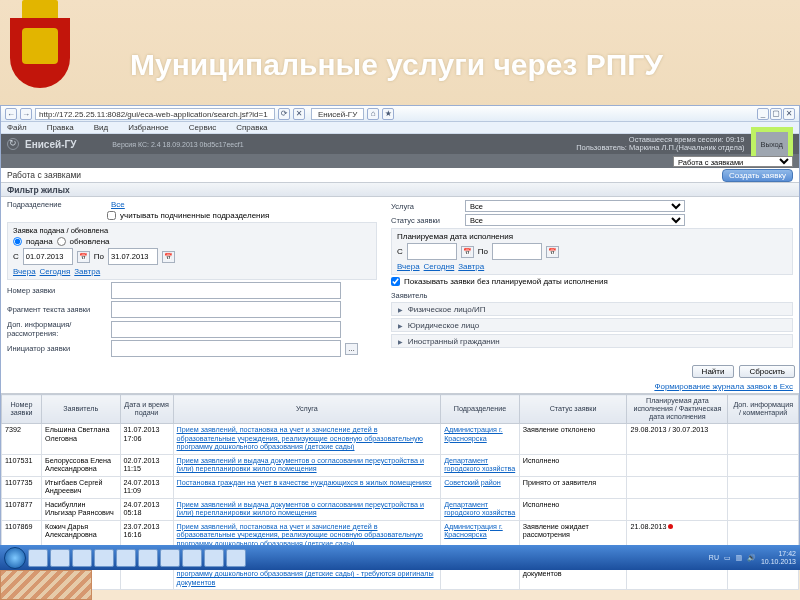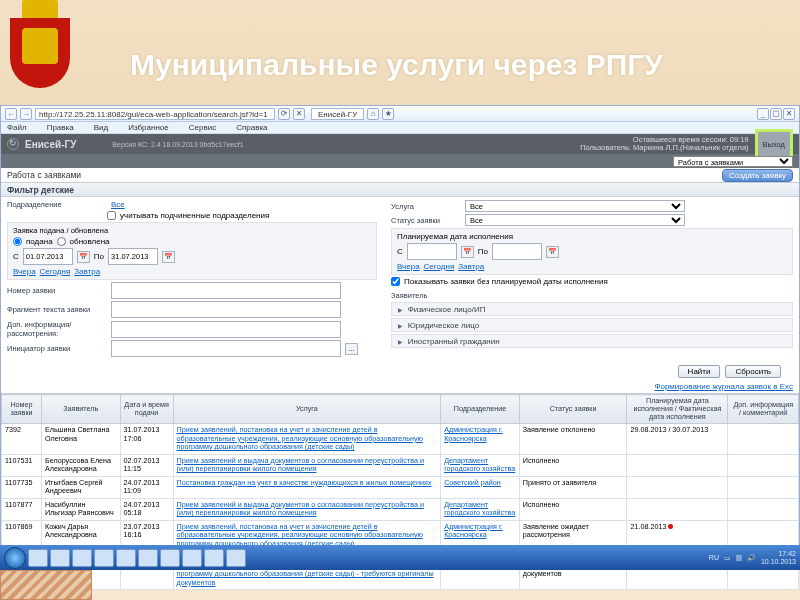--- a/index.html
+++ b/index.html
@@ -24,21 +24,21 @@
   .menu-bar { height:12px; background:#eaf2fb; display:flex; gap:20px; padding:0 6px; align-items:center; color:#333; border-bottom:1px solid #cfdbeb;}
 
   
   .app-hd { height:20px; background:#5a5f66; color:#d7dde4; display:flex; align-items:center; padding:0 6px; gap:6px; }
   .app-hd .refresh { width:12px; height:12px; border:1px solid #8c949e; border-radius:6px; position:relative;}
   .app-hd .refresh::after{content:"↻"; position:absolute; left:1px; top:-1px; font-size:9px; color:#c9d1da;}
   .app-name { font-weight:bold; font-size:10px;}
   .app-ver { font-size:7px; color:#b8c0c9; margin-left:30px;}
   .app-right { margin-left:auto; display:flex; align-items:center; gap:6px;}
   .user { font-size:7.5px; text-align:right; line-height:8px;}
-  .logout-btn { background:#9ea6b0; color:#2e3238; border:3px solid #bef264; padding:8px 5px; font-size:7.5px;}
+  .logout-btn { background:#9ea6b0; color:#2e3238; border:5px solid #bef264; padding:8px 5px; font-size:7.5px;}
   .mode-bar { height:14px; background:#6c727a; display:flex; justify-content:flex-end; padding:0 6px; align-items:center;}
   .mode-sel { background:#fff; border:1px solid #888; font-size:7.5px; height:11px; width:120px;}
 
   .context-bar { height:15px; background:#fff; border-bottom:1px solid #c7cdd5; display:flex; align-items:center; padding:0 6px; justify-content:space-between;}
   .context-bar .ctx { color:#333; font-size:8.5px;}
   .create-btn { background:linear-gradient(#8fb8e8,#5a8fd6); color:#fff; border:1px solid #4678b8; padding:1px 6px; font-size:8px; border-radius:4px;}
 
   
   .filter { background:#fff; border-bottom:1px solid #c7cdd5;}
   .filter-hd { height:14px; background:linear-gradient(#f2f5f8,#e1e7ef); border-bottom:1px solid #c7cdd5; padding:0 6px; line-height:14px; font-weight:bold; color:#3a4250; font-size:8.5px;}
@@ -53,21 +53,21 @@
   .radio { width:9px; height:9px;}
   .inp { height:17px; border:1px solid #a7b1bf; background:#fff; padding:0 2px; font-size:7.5px;}
   .inp.date { width:50px;}
   .inp.full { width:230px;}
   .cal { width:13px; height:12px; border:1px solid #a7b1bf; background:#f0f3f8; display:inline-flex; align-items:center; justify-content:center; font-size:7px;}
   .gray-box { background:#f2f4f7; border:1px solid #dde2e9; padding:3px 5px; display:flex; flex-direction:column; gap:2px;}
   .sel { height:12px; border:1px solid #a7b1bf; background:#fff; font-size:7.5px; width:220px;}
   .app-section { margin-top:3px;}
   .acc-item { height:14px; background:#f2f4f7; border:1px solid #dde2e9; margin-top:2px; display:flex; align-items:center; padding:0 6px; color:#3a4250; font-size:8px; gap:5px;}
   .tri { font-size:6px; color:#5a6a82;}
-  .filter-actions { display:flex; justify-content:flex-end; gap:5px; padding:3px 18px;}
+  .filter-actions { display:flex; justify-content:flex-end; gap:5px; padding:3px 4px;}
   .fa-btn { border:1px solid #97a3b4; background:linear-gradient(#fafcfe,#e3e9f1); padding:1px 9px; font-size:8px; border-radius:2px;}
   .export-line { text-align:right; padding:1px 6px 2px;}
 
   
   .tbl { width:100%; border-collapse:collapse; font-size:7.2px;}
   .tbl th { background:linear-gradient(#f2f5f8,#e1e7ef); border:1px solid #c5ccd6; padding:2px 3px; color:#2e3a4c; font-weight:normal; text-align:center; line-height:8px;}
   .tbl td { border:1px solid #dbe0e7; padding:2px 3px; background:#fff; vertical-align:top; line-height:8.5px;}
   .tbl td.link-cell, .tbl td .link { color:#0b62c4;}
   .dot-red { display:inline-block; width:5px; height:5px; background:#d11; border-radius:50%; margin-left:2px; vertical-align:middle;}
 
@@ -133,21 +133,21 @@
     <select class="mode-sel">
       <option>Работа с заявками</option>
     </select>
   </div>
   <div class="context-bar">
     <span class="ctx">Работа с заявками</span>
     <button class="create-btn">Создать заявку</button>
   </div>
 
   <div class="filter">
-    <div class="filter-hd">Фильтр детские</div>
+    <div class="filter-hd">Фильтр жилых</div>
     <div class="filter-body">
       <div class="fcol left">
         <div class="frow">
           <span class="flabel">Подразделение</span>
           <span class="link">Все</span>
         </div>
         <div class="frow" style="margin-left:100px">
           <input type="checkbox" class="chk" style="">
           <span>учитывать подчиненные подразделения</span>
         </div>

